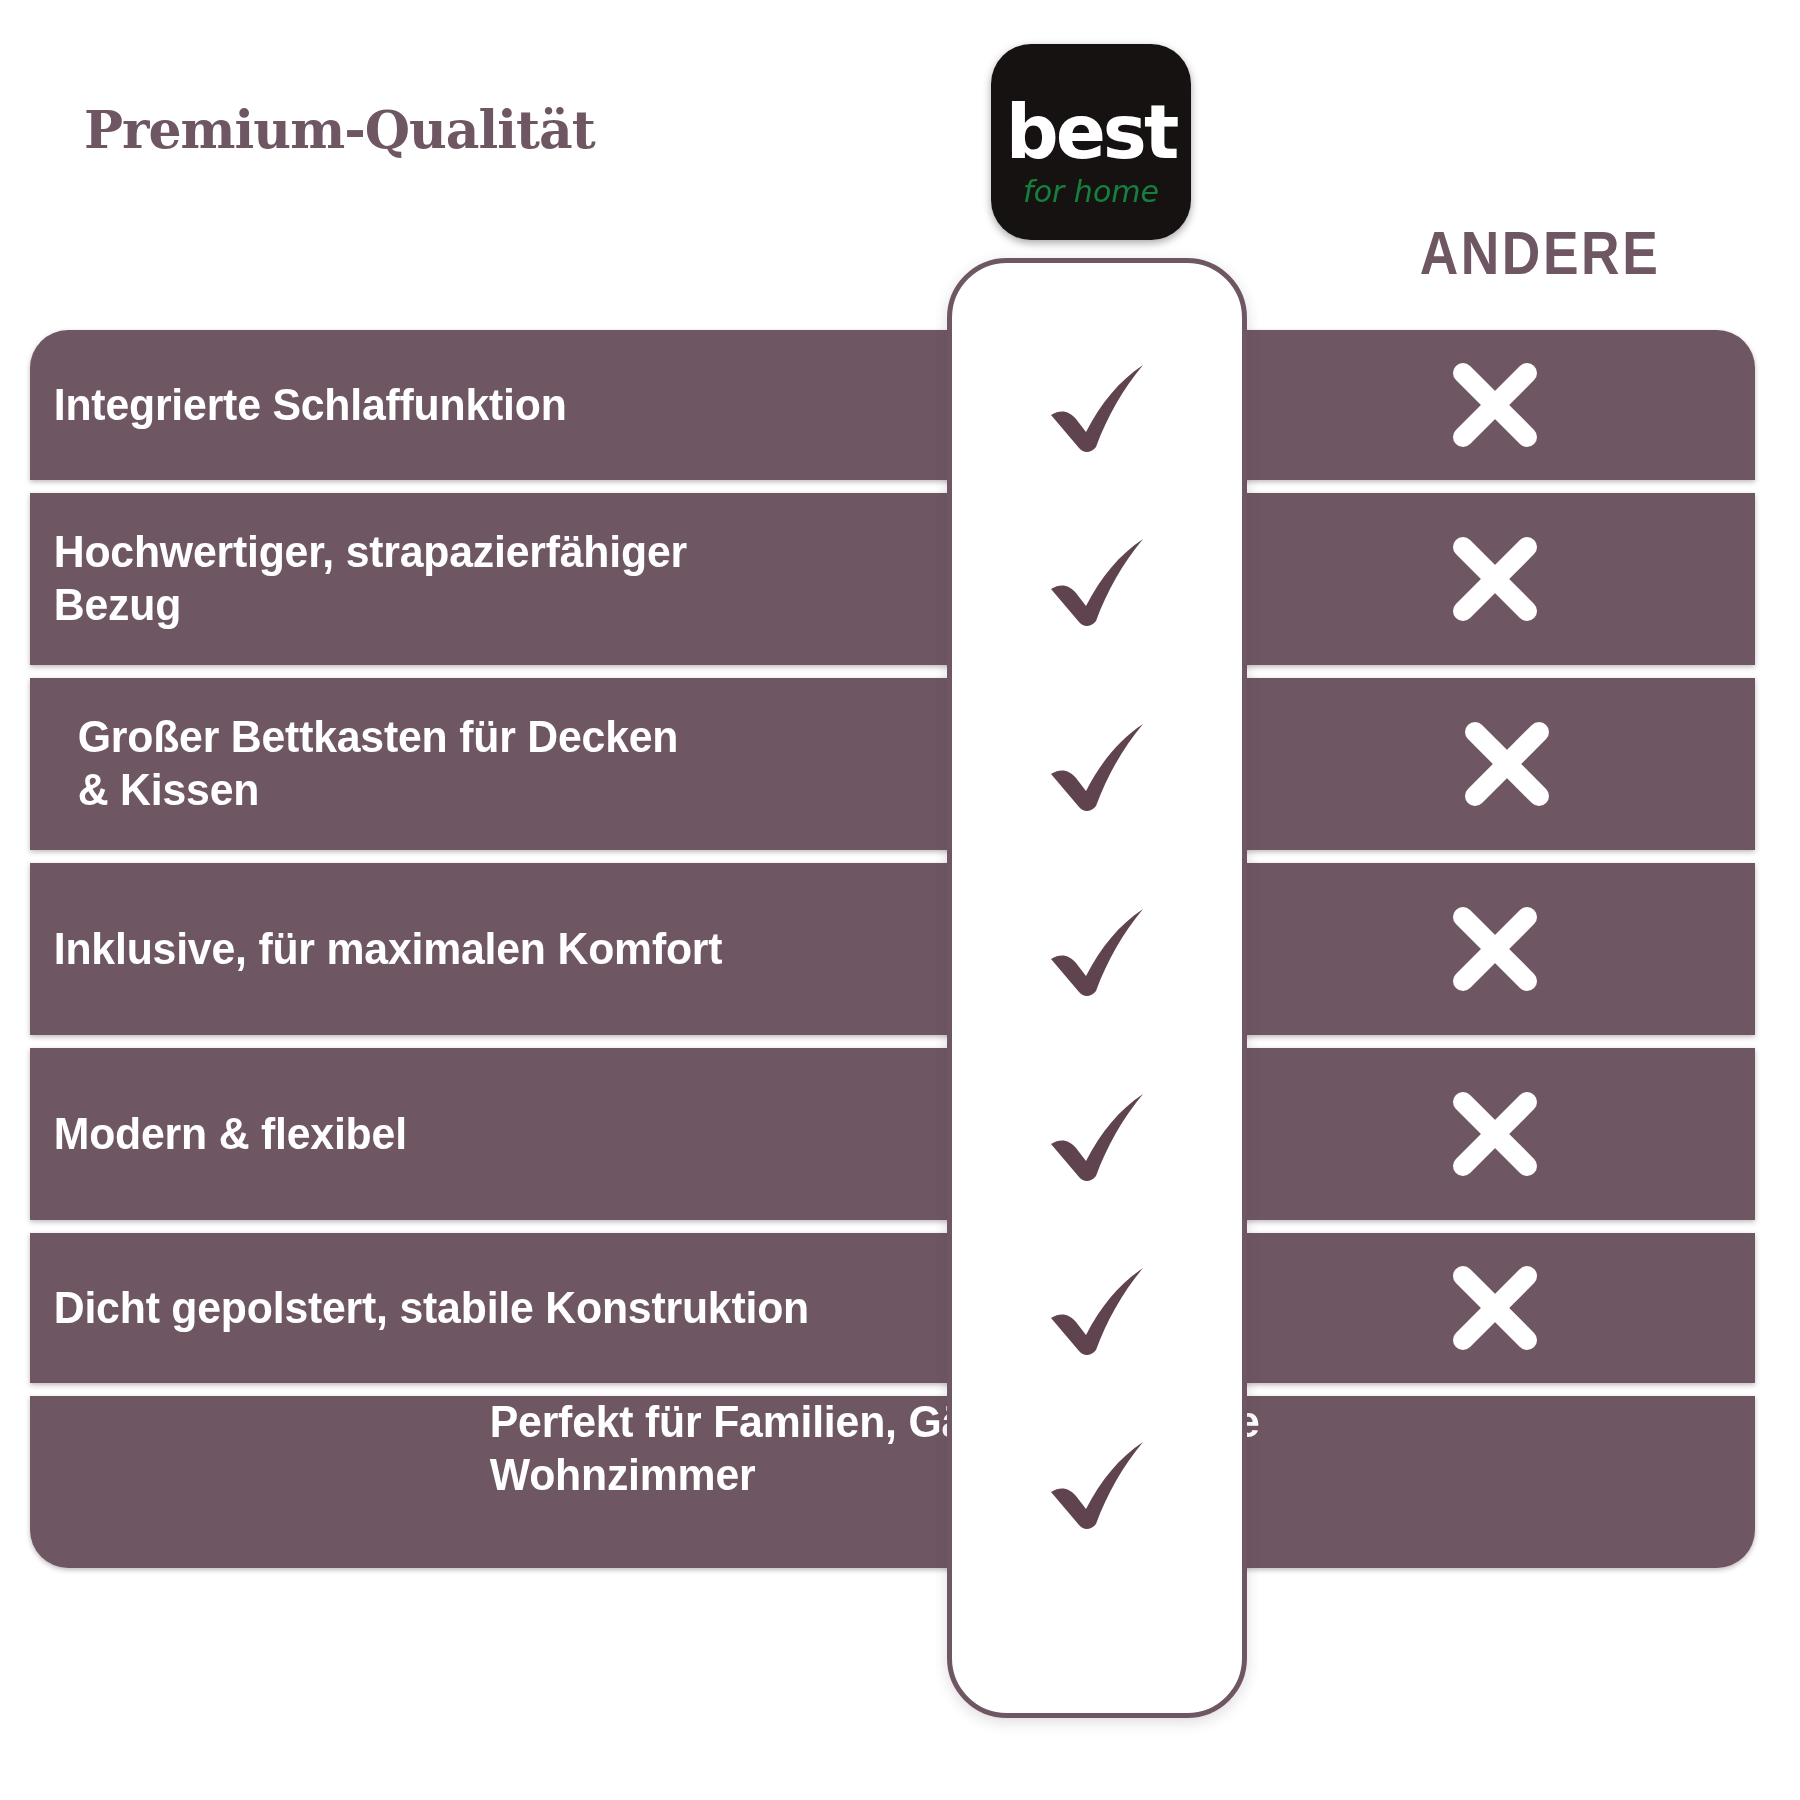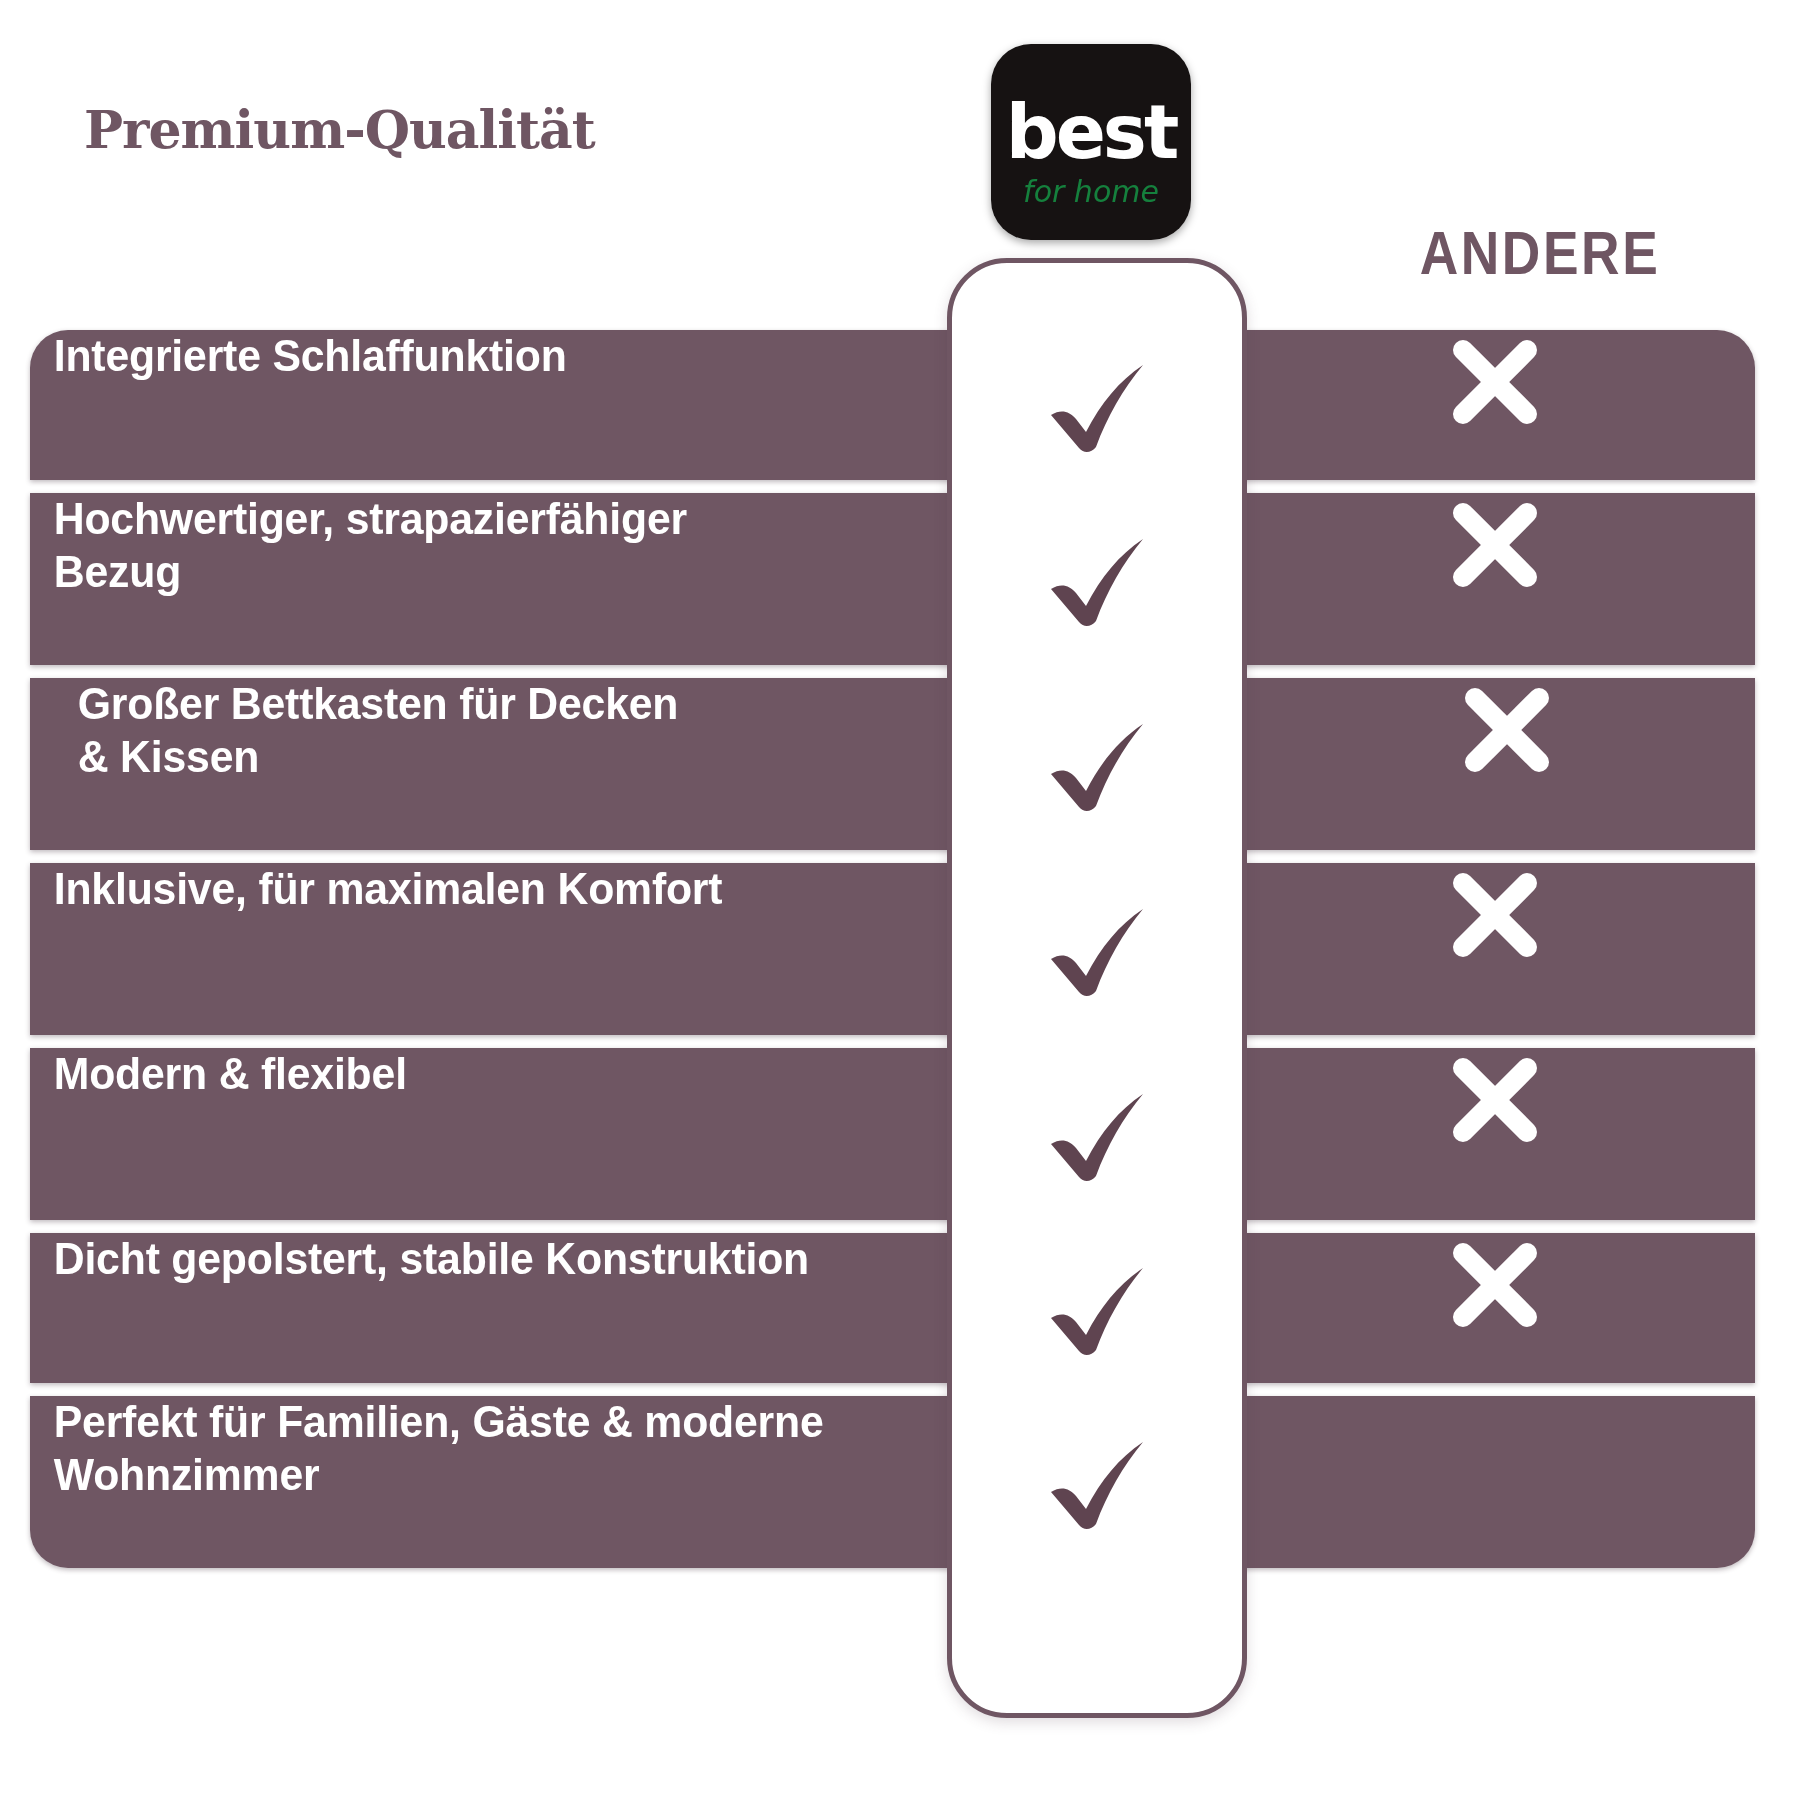--- a/index.html
+++ b/index.html
@@ -84,21 +84,21 @@
     left:30px; top:330px;
     width:1725px;
   }
 
   .row {
     position:relative;
     width:100%;
     background:#6f5663;
     margin-bottom:13px;
     display:flex;
-    align-items:flex-start;
+    align-items:center;
     box-shadow:0 2px 5px rgba(60,40,52,.32);
   }
   .row:first-child { border-radius:38px 38px 0 0; }
   .row:last-child  { border-radius:0 0 38px 38px; margin-bottom:0;flex-direction:column; }
 
   .row-label {
     flex:0 0 910px;
     padding-left:25px;
     padding-right:18px;
     color:#ffffff;

